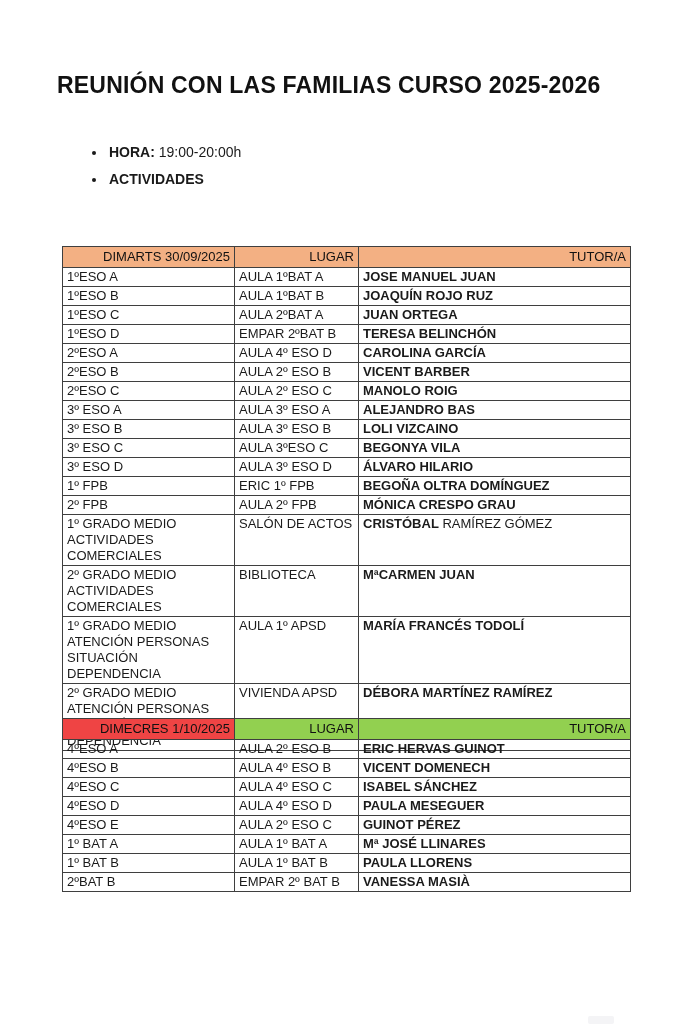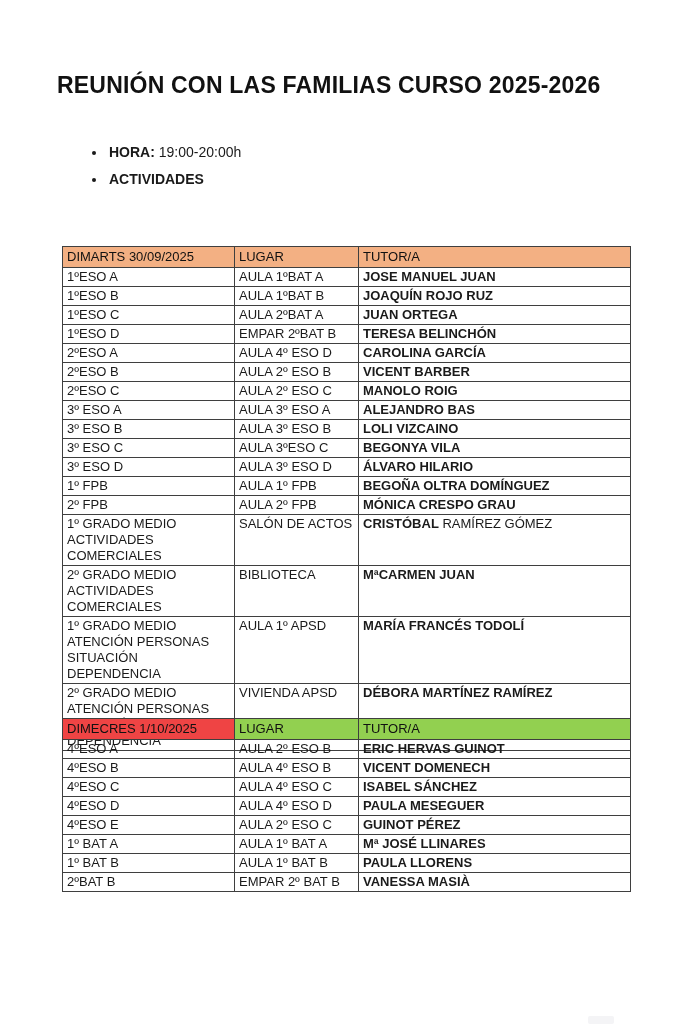--- a/index.html
+++ b/index.html
@@ -24,21 +24,21 @@
   }
   #table-0 { top:246px; }
   #table-1 { top:718px; }
   table.sched th, table.sched td {
     border:1px solid #3f3f3f;
     font-family:"Liberation Sans", sans-serif;
     font-size:13px; line-height:16px;
     padding:1px 4px; text-align:left; vertical-align:top; color:#1a1a1a;
     overflow:hidden;
   }
-  table.sched th { font-weight:normal; padding:2px 4px; color:#111; }
+  table.sched th { font-weight:normal; padding:2px 4px; color:#111;text-align:right; }
   td.tutor-bold { font-weight:bold; }
   td.tutor-mixed b { font-weight:bold; }
   .scan-artifact {
     position:absolute; left:588px; top:1016px; width:26px; height:8px;
     background:#f4f4f6; border-radius:2px;
   }
 </style>
 </head>
 <body>
 
@@ -114,21 +114,21 @@
           <td>AULA 3ºESO C</td>
           <td class="tutor-bold">BEGONYA VILA</td>
         </tr>
         <tr>
           <td>3º ESO D</td>
           <td>AULA 3º ESO D</td>
           <td class="tutor-bold">ÁLVARO HILARIO</td>
         </tr>
         <tr>
           <td>1º FPB</td>
-          <td>AULA 1º FPB</td>
+          <td>ERIC 1º FPB</td>
           <td class="tutor-bold">BEGOÑA OLTRA DOMÍNGUEZ</td>
         </tr>
         <tr>
           <td>2º FPB</td>
           <td>AULA 2º FPB</td>
           <td class="tutor-bold">MÓNICA CRESPO GRAU</td>
         </tr>
         <tr>
           <td>1º GRADO MEDIO ACTIVIDADES COMERCIALES</td>
           <td>SALÓN DE ACTOS</td>

